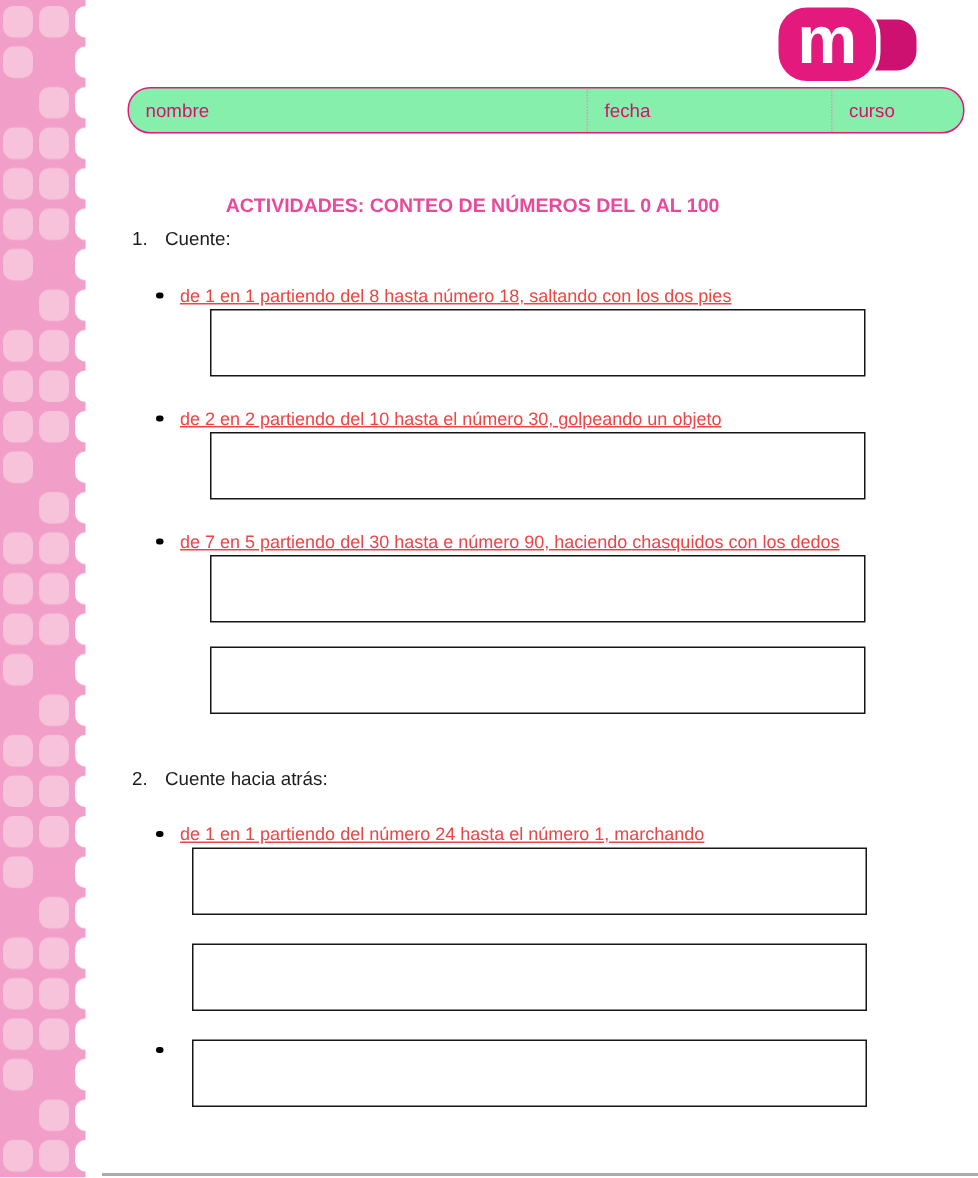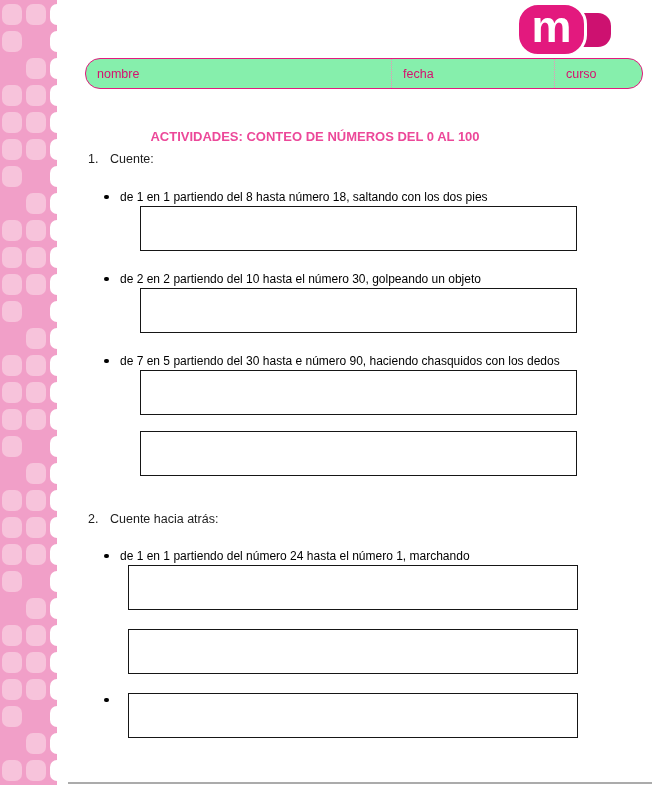--- a/index.html
+++ b/index.html
@@ -66,21 +66,21 @@
   }
   .sec-num { width:22px; }
   .items { list-style:none; margin:0; padding:0; }
   .item { margin-left:103px; position:relative; }
   .section:nth-child(1) .item { margin-top:21px; }
   .section:nth-child(1) .item:nth-child(1) { margin-top:23px; }
   .section:nth-child(1) .item:nth-child(4) { margin-top:16px; }
   .section:nth-child(2) .item { margin-top:19px; }
   .section:nth-child(2) .item:nth-child(1) { margin-top:22px; }
   .item-line {
-    position:relative; padding-left:17px; font-size:12px; color:#000000; line-height:14px;
+    position:relative; padding-left:17px; font-size:12px; color:#ef4444; line-height:14px;text-decoration:underline;
   }
   .dot {
     position:absolute; left:1px; top:4.5px; width:4.5px; height:4.5px;
     background:#000; border-radius:50%;
   }
   .answer-box {
     margin-top:2px; height:45px; border:1.5px solid #161616;
     box-sizing:border-box; background:#fff;
   }
   .section:nth-child(1) .answer-box { margin-left:37px; width:437px; }

